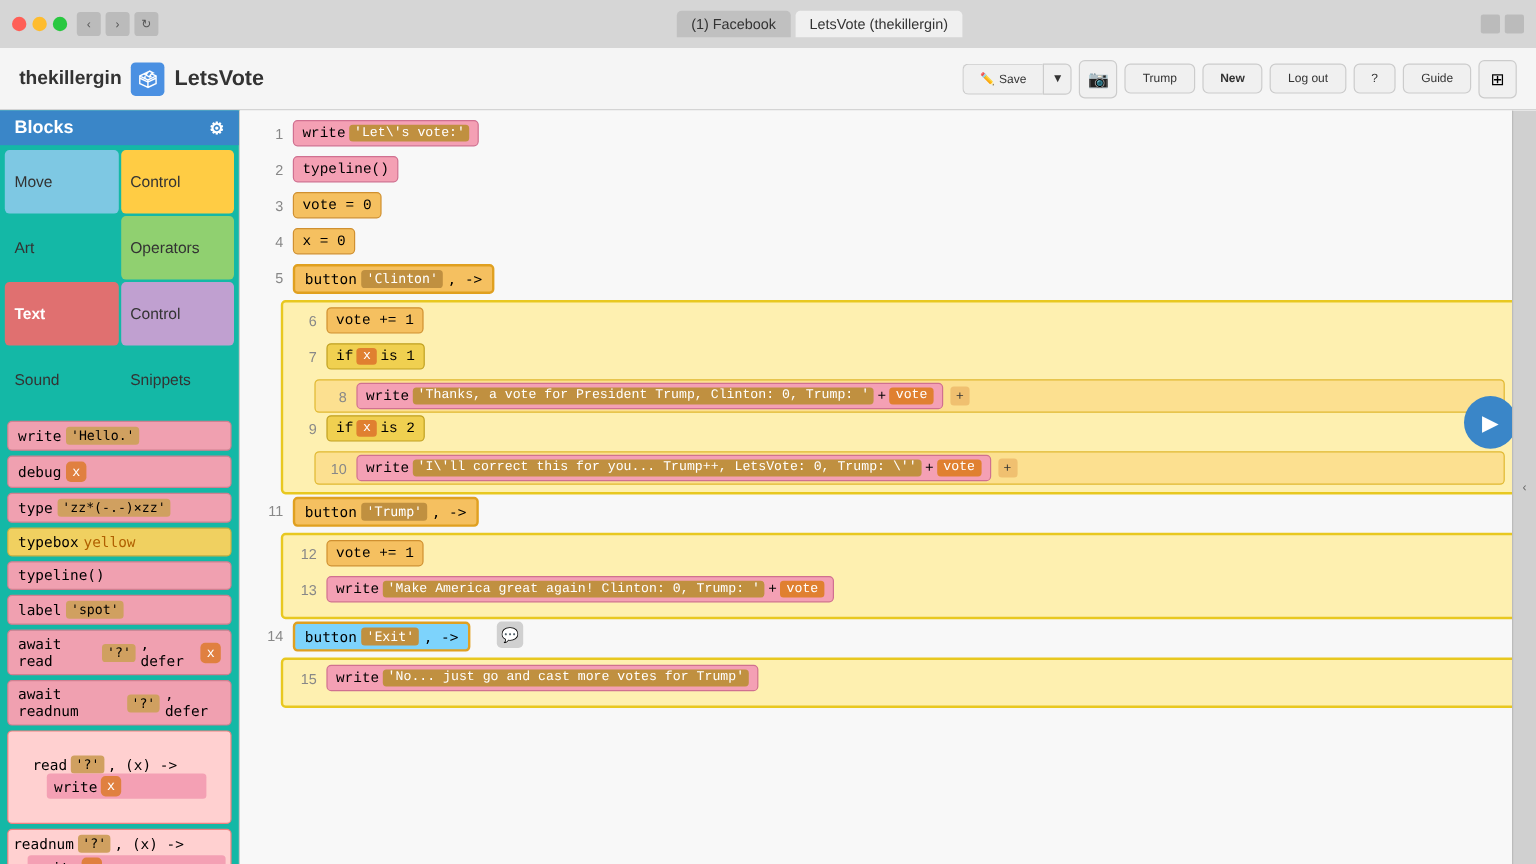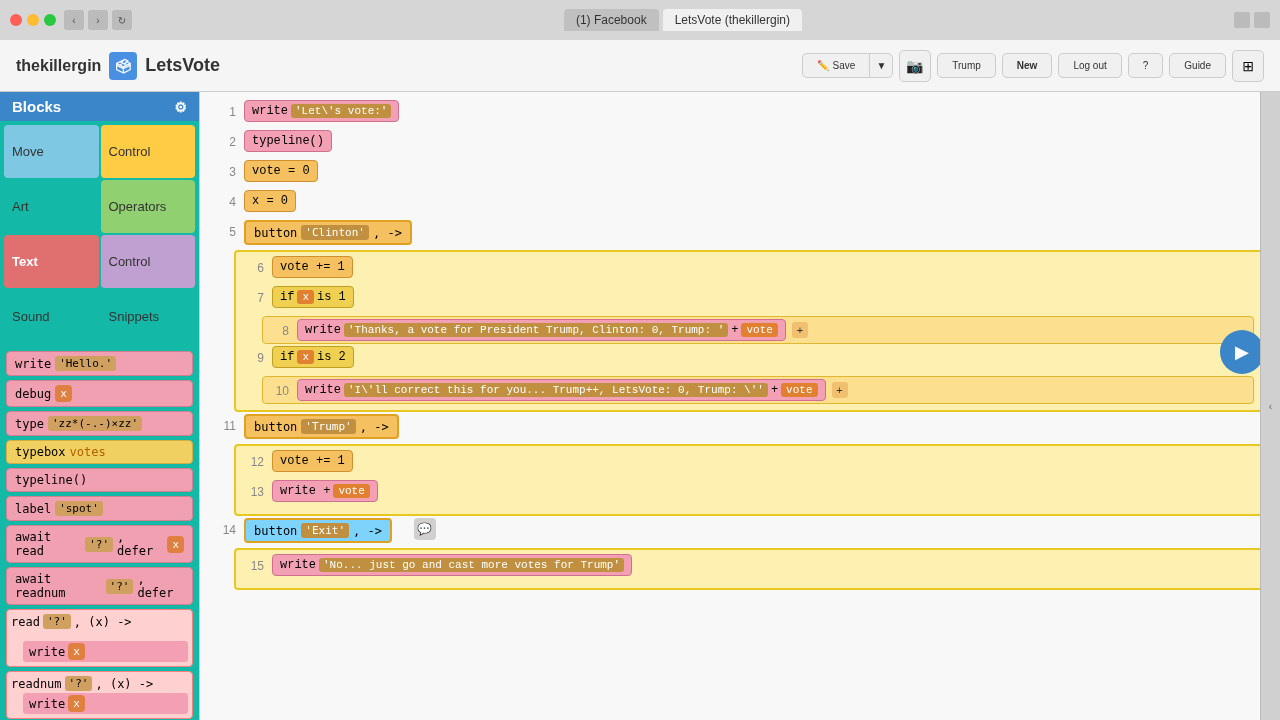--- a/index.html
+++ b/index.html
@@ -281,41 +281,41 @@
       <div class="block block-pink">
         <span>debug</span>
         <span class="block-var">x</span>
       </div>
       <div class="block block-pink">
         <span>type</span>
         <span class="block-str">'zz*(-.-)×zz'</span>
       </div>
       <div class="block block-yellow">
         <span>typebox</span>
-        <span style="color:#b06000">votes</span>
+        <span style="color:#b06000">yellow</span>
       </div>
       <div class="block block-pink">
         <span>typeline()</span>
       </div>
       <div class="block block-pink">
         <span>label</span>
         <span class="block-str">'spot'</span>
       </div>
       <div class="block block-pink">
         <span>await read</span>
         <span class="block-str">'?'</span>
         <span>, defer</span>
         <span class="block-var">x</span>
       </div>
       <div class="block block-pink">
         <span>await readnum</span>
         <span class="block-str">'?'</span>
         <span>, defer</span>
       </div>
-      <div style="display:flex;flex-direction:column;gap:12px;background:#ffd0d0;border:1px solid #f08080;border-radius:4px;padding:4px;">
+      <div style="display:flex;flex-direction:column;gap:0;background:#ffd0d0;border:1px solid #f08080;border-radius:4px;padding:20px;">
         <div style="display:flex;align-items:center;gap:3px;font-size:12px;font-family:monospace;">
           <span>read</span>
           <span class="block-str">'?'</span>
           <span>, (x) -&gt;</span>
         </div>
         <div style="margin-left:12px;background:#f4a0b4;border-radius:3px;padding:2px 6px;font-size:12px;font-family:monospace;display:flex;align-items:center;gap:3px;">
           <span>write</span>
           <span class="block-var">x</span>
         </div>
       </div>
@@ -429,21 +429,21 @@
         <div class="code-line">
           <span class="line-num">12</span>
           <div class="line-content">
             <span class="cb cb-orange">vote += 1</span>
           </div>
         </div>
 
         <div class="code-line">
           <span class="line-num">13</span>
           <div class="line-content">
-            <span class="cb cb-pink">write +<span class="cb-var">vote</span></span>
+            <span class="cb cb-pink">write <span class="cb-str">'Make America great again! Clinton: 0, Trump: '</span>+<span class="cb-var">vote</span></span>
           </div>
         </div>
 
       </div>
 
       <div class="code-line">
         <span class="line-num">14</span>
         <div class="line-content">
           <div style="background:#7dd3fc;border:2px solid #e0a020;border-radius:4px;padding:3px 8px;font-size:12px;font-family:monospace;display:flex;align-items:center;gap:4px;">
             button <span class="cb-str">'Exit'</span>, -&gt;

